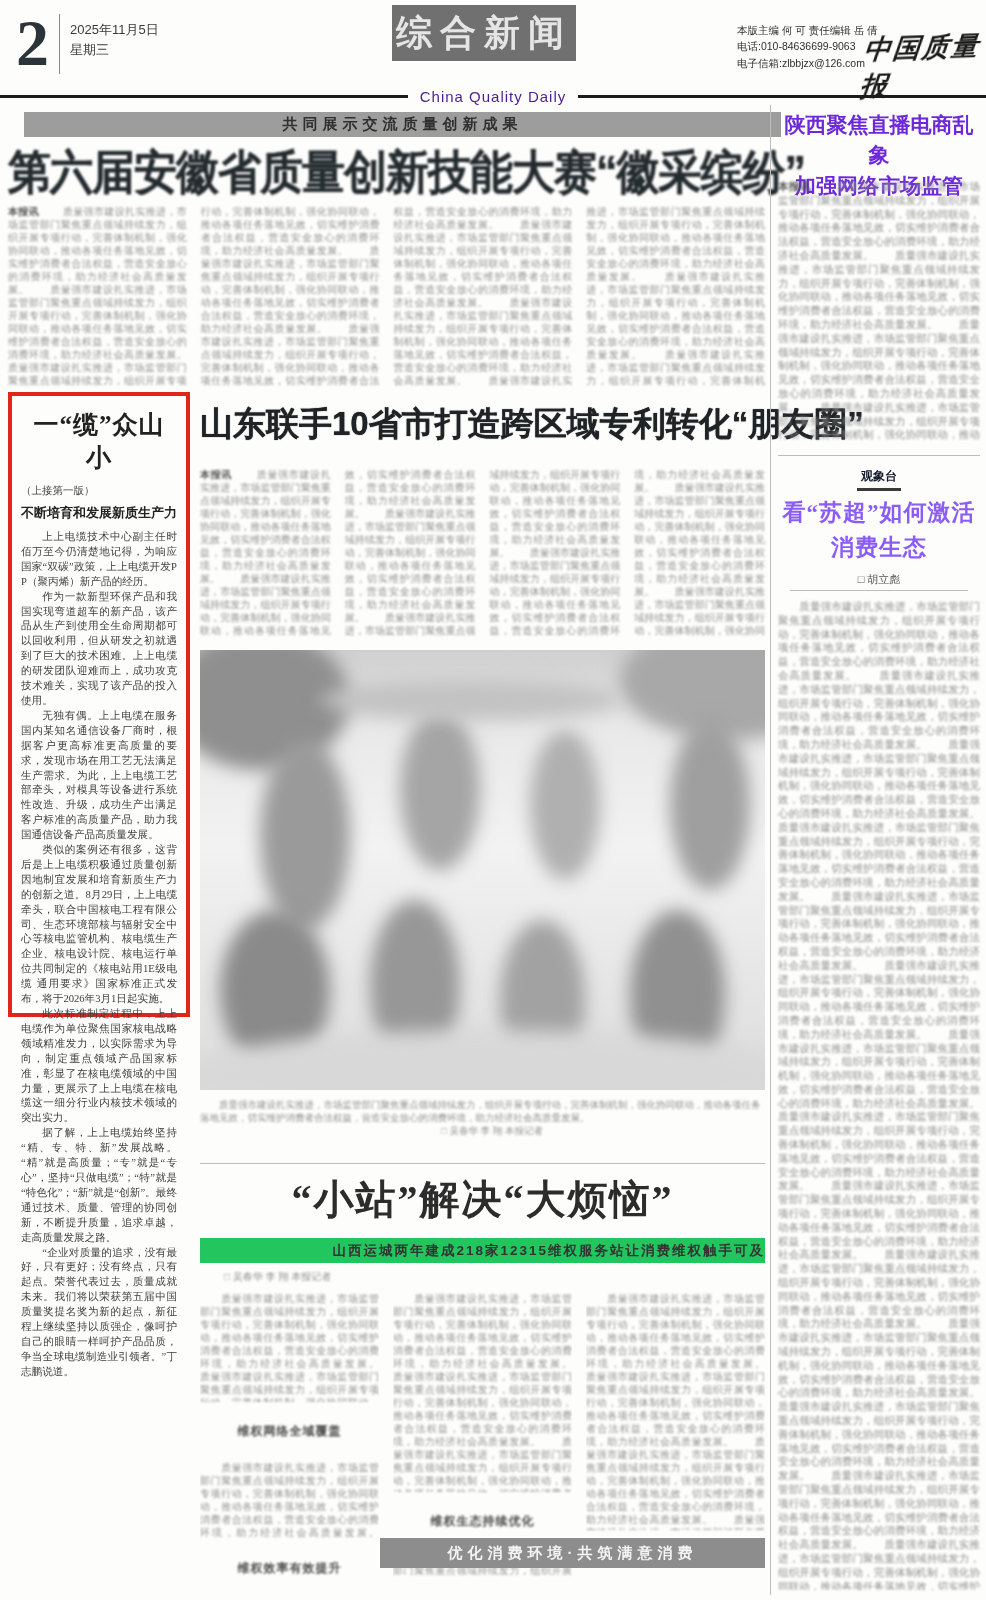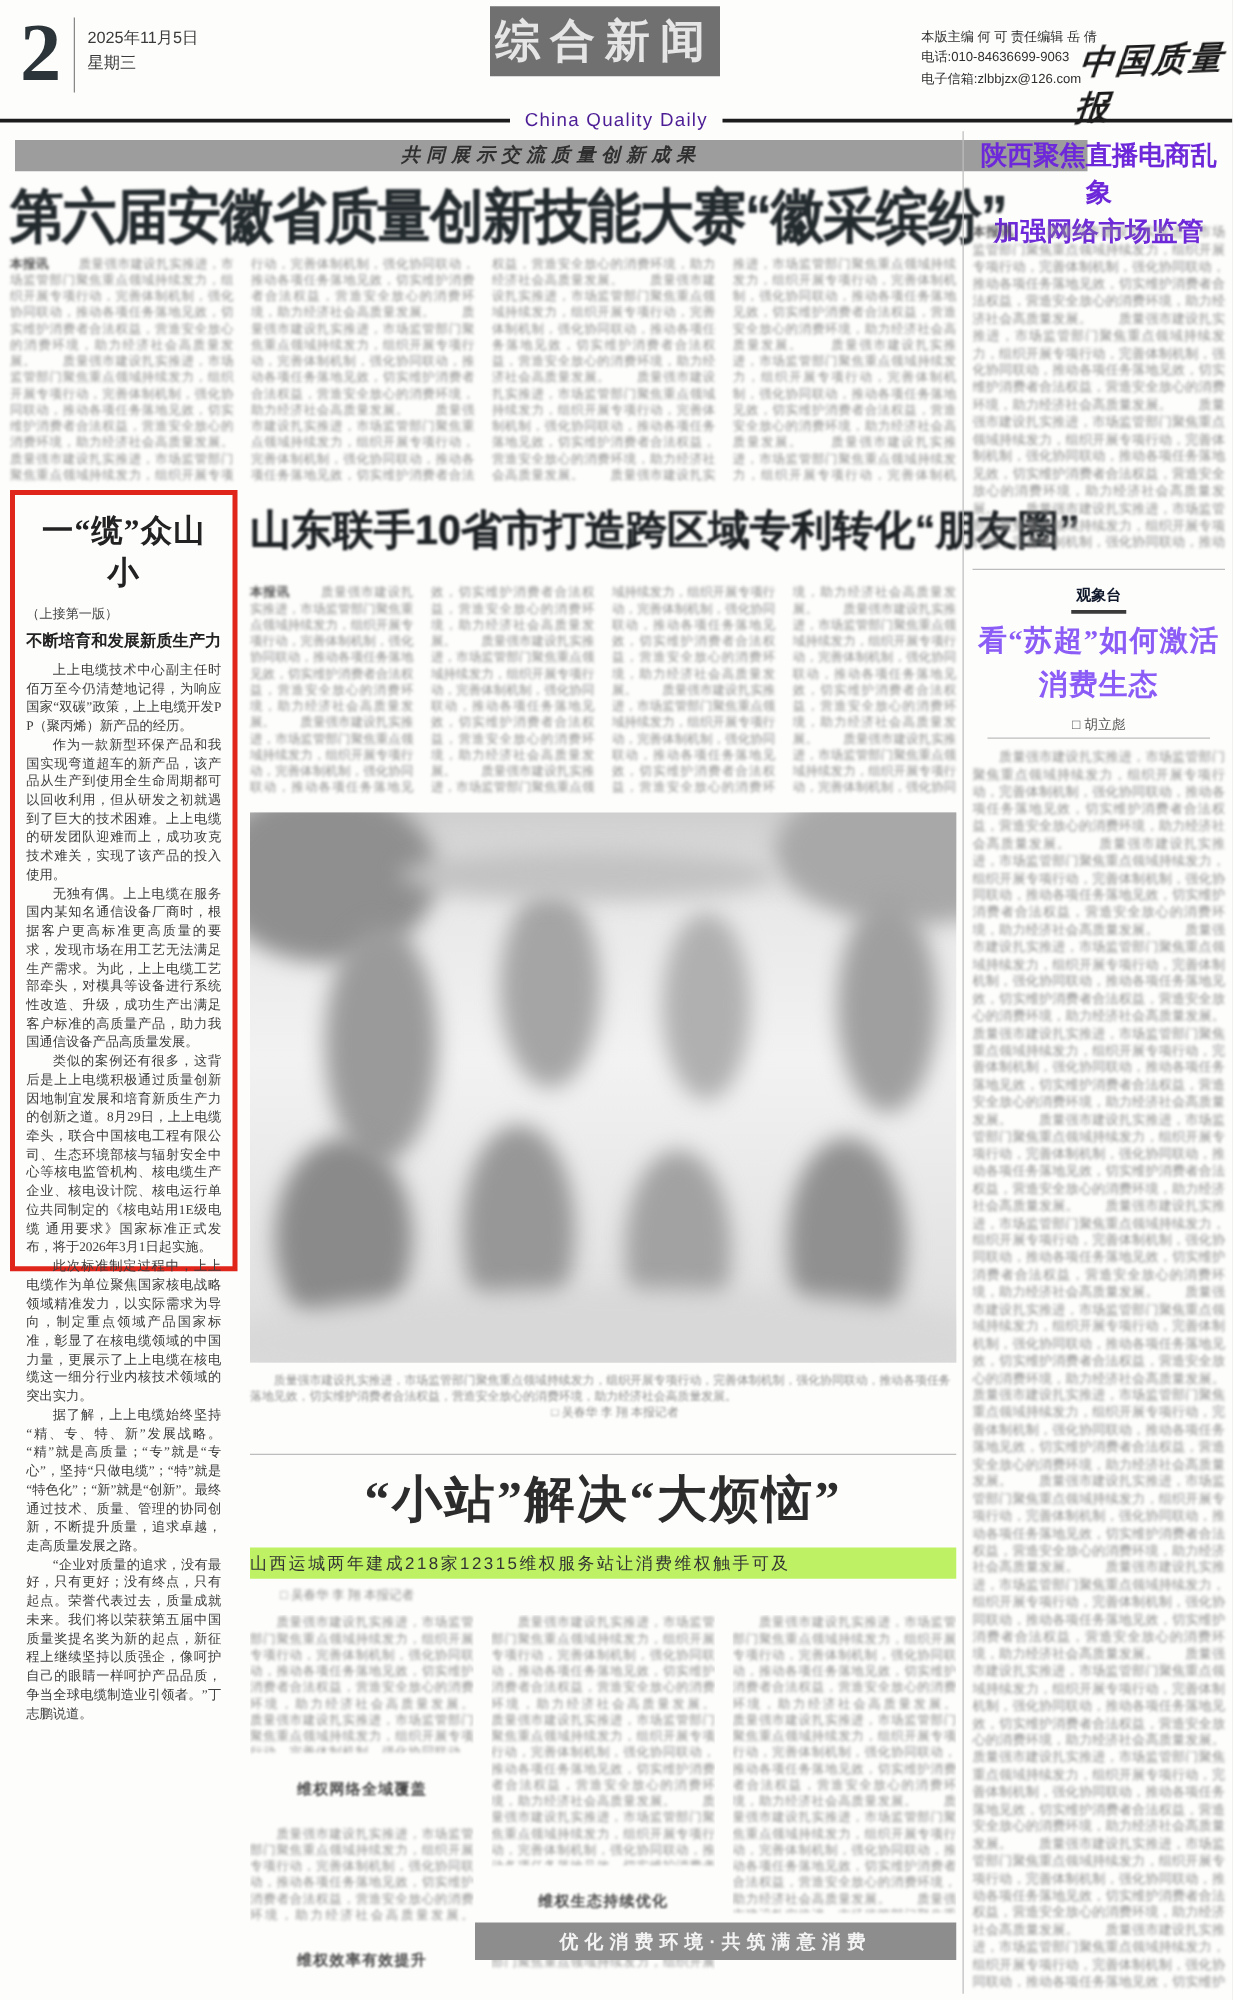--- a/index.html
+++ b/index.html
@@ -19,22 +19,22 @@
   .masthead{font-family:"Liberation Serif",serif;font-style:italic;font-weight:700;font-size:27px;
             color:#1b1b1b;transform:rotate(-2deg) skewX(-8deg);letter-spacing:2px;filter:blur(.3px);}
   
   .kicker{background:#9d9d9d;color:#2f2f2f;display:flex;align-items:center;justify-content:center;
           font-size:15px;font-weight:700;letter-spacing:5px;filter:blur(.5px);}
   .h1top{font-size:43px;font-weight:900;color:#242b2e;letter-spacing:-1px;white-space:nowrap;
          transform:scaleY(1.08);transform-origin:top left;filter:blur(.8px);text-shadow:0 0 1px #242b2e;}
   .h2sd{font-size:33px;font-weight:900;color:#1f2326;white-space:nowrap;filter:blur(.7px);text-shadow:0 0 1px #1f2326;}
   .h2st{font-family:"Liberation Serif",serif;font-size:40px;font-weight:900;color:#2c2c2c;text-align:center;
         letter-spacing:2px;filter:blur(.4px);}
-  .graybar{background:#bef264;color:#333;display:flex;align-items:center;justify-content:flex-start;
-           font-size:13.5px;font-weight:400;letter-spacing:2px;filter:blur(.5px);}
+  .graybar{background:#22c55e;color:#333;display:flex;align-items:center;justify-content:flex-end;
+           font-size:13.5px;font-weight:700;letter-spacing:2px;filter:blur(.5px);}
   .footbar{background:#8d8d8d;color:#f4f4f4;display:flex;align-items:center;justify-content:center;
            font-size:15px;font-weight:700;letter-spacing:5px;filter:blur(.4px);}
   
   .bodyblur{font-size:10px;line-height:13px;color:#8f8f8f;text-align:justify;overflow:hidden;
             filter:blur(1.15px);word-break:break-all;}
   .lede{color:#4e4e4e;font-weight:700;}
   .cols4{column-count:4;column-gap:14px;}
   .cols3flex{display:flex;gap:14px;}
   .cols3flex>div{flex:1;overflow:hidden;}
   .minihead{font-size:12px;font-weight:900;color:#4a4a4a;text-align:center;margin:21px 0;filter:blur(.8px);
@@ -87,21 +87,21 @@
   </div>
 
   <div class="abs masthead" style="left:862px;top:30px;">中国质量报</div>
 
   <div class="abs engrow" style="left:0;top:88px;width:986px;">
     <div class="ln"></div>
     <div class="txt">China Quality Daily</div>
     <div class="ln"></div>
   </div>
 
-  <div class="abs kicker" style="left:12px;top:112px;width:858px;height:25px;font-style:italic;">
+  <div class="abs kicker" style="left:24px;top:112px;width:757px;height:25px;">
     <span>共同展示交流质量创新成果</span>
   </div>
 
   <div class="abs h1top" style="left:8px;top:142px;width:757px;">第六届安徽省质量创新技能大赛“徽采缤纷”</div>
 
   <div class="abs cols4 bodyblur" style="left:8px;top:205px;width:757px;height:184px;">
     <span class="lede">本报讯</span>
     <span>　　质量强市建设扎实推进，市场监管部门聚焦重点领域持续发力，组织开展专项行动，完善体制机制，强化协同联动，推动各项任务落地见效，切实维护消费者合法权益，营造安全放心的消费环境，助力经济社会高质量发展。　　质量强市建设扎实推进，市场监管部门聚焦重点领域持续发力，组织开展专项行动，完善体制机制，强化协同联动，推动各项任务落地见效，切实维护消费者合法权益，营造安全放心的消费环境，助力经济社会高质量发展。　　质量强市建设扎实推进，市场监管部门聚焦重点领域持续发力，组织开展专项行动，完善体制机制，强化协同联动，推动各项任务落地见效，切实维护消费者合法权益，营造安全放心的消费环境，助力经济社会高质量发展。　　质量强市建设扎实推进，市场监管部门聚焦重点领域持续发力，组织开展专项行动，完善体制机制，强化协同联动，推动各项任务落地见效，切实维护消费者合法权益，营造安全放心的消费环境，助力经济社会高质量发展。　　质量强市建设扎实推进，市场监管部门聚焦重点领域持续发力，组织开展专项行动，完善体制机制，强化协同联动，推动各项任务落地见效，切实维护消费者合法权益，营造安全放心的消费环境，助力经济社会高质量发展。　　质量强市建设扎实推进，市场监管部门聚焦重点领域持续发力，组织开展专项行动，完善体制机制，强化协同联动，推动各项任务落地见效，切实维护消费者合法权益，营造安全放心的消费环境，助力经济社会高质量发展。　　质量强市建设扎实推进，市场监管部门聚焦重点领域持续发力，组织开展专项行动，完善体制机制，强化协同联动，推动各项任务落地见效，切实维护消费者合法权益，营造安全放心的消费环境，助力经济社会高质量发展。　　质量强市建设扎实推进，市场监管部门聚焦重点领域持续发力，组织开展专项行动，完善体制机制，强化协同联动，推动各项任务落地见效，切实维护消费者合法权益，营造安全放心的消费环境，助力经济社会高质量发展。　　质量强市建设扎实推进，市场监管部门聚焦重点领域持续发力，组织开展专项行动，完善体制机制，强化协同联动，推动各项任务落地见效，切实维护消费者合法权益，营造安全放心的消费环境，助力经济社会高质量发展。　　质量强市建设扎实推进，市场监管部门聚焦重点领域持续发力，组织开展专项行动，完善体制机制，强化协同联动，推动各项任务落地见效，切实维护消费者合法权益，营造安全放心的消费环境，助力经济社会高质量发展。　　质量强市建设扎实推进，市场监管部门聚焦重点领域持续发力，组织开展专项行动，完善体制机制，强化协同联动，推动各项任务落地见效，切实维护消费者合法权益，营造安全放心的消费环境，助力经济社会高质量发展。</span>
   </div>
 

